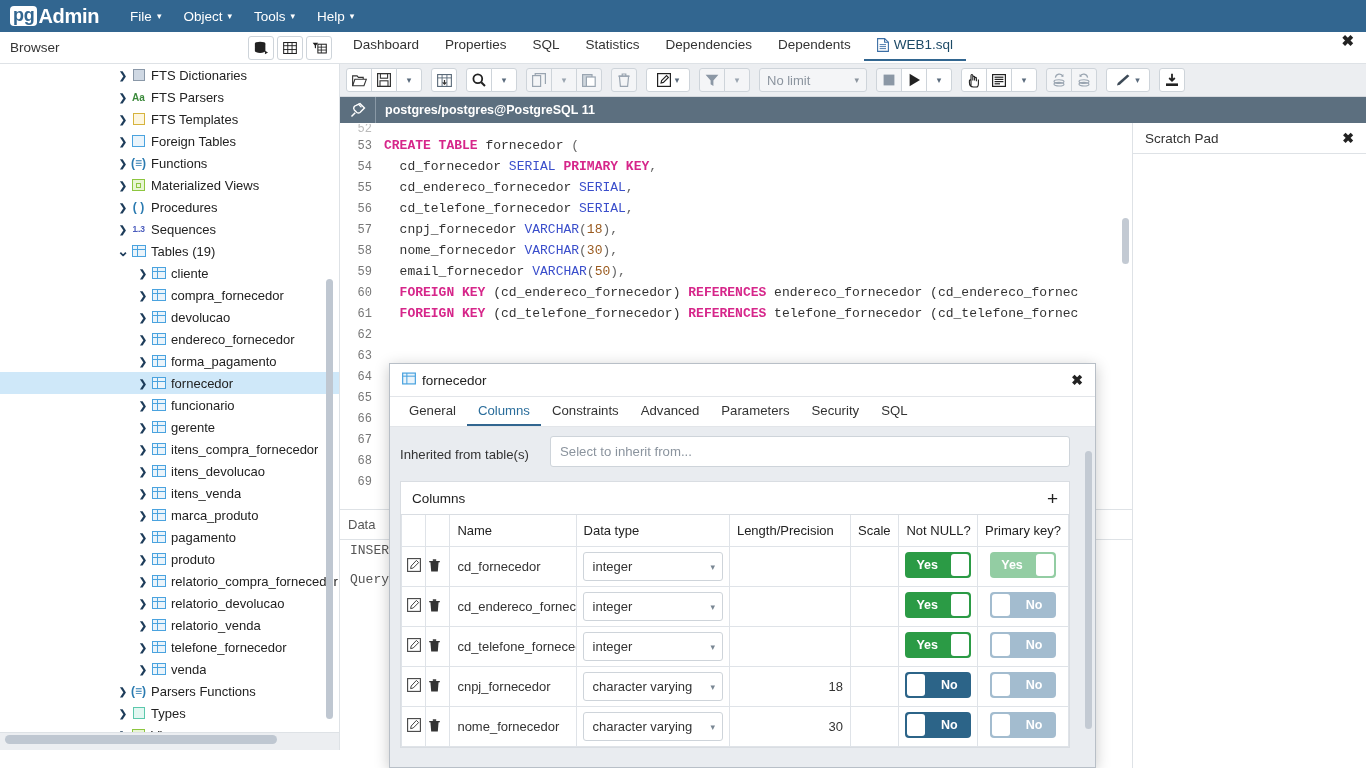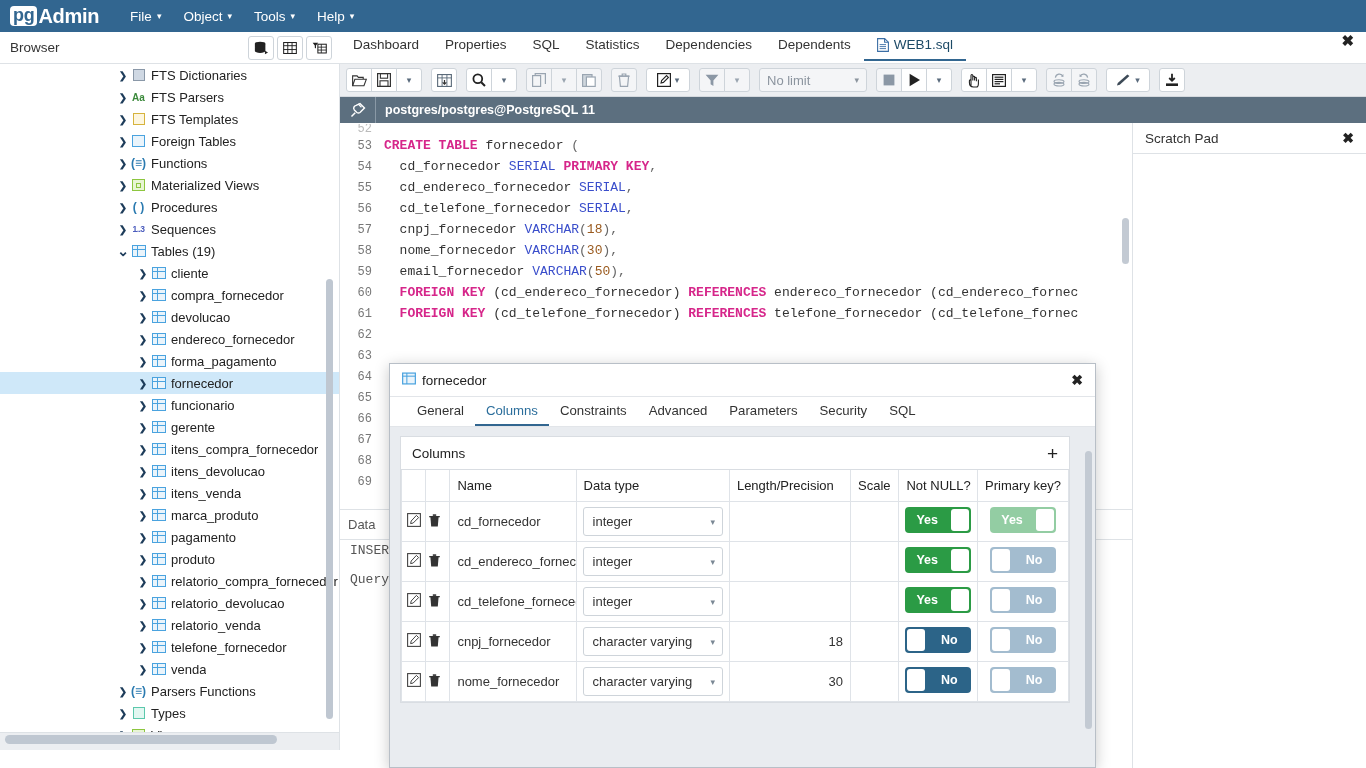--- a/index.html
+++ b/index.html
@@ -247,21 +247,21 @@
     box-shadow: 0 3px 14px rgba(0,0,0,0.22); overflow: hidden;
   }
   .dlg-head {
     height: 33px; display: flex; align-items: center; padding: 0 12px;
     border-bottom: 1px solid #e2e5e9; background: #fff;
   }
   .dlg-title { font-size: 13.5px; color: #222; margin-left: 6px; flex: 1; }
   .dlg-close { font-size: 14px; font-weight: bold; cursor: pointer; color:#222; }
   .dlg-tabs {
     height: 30px; display: flex; align-items: flex-end;
-    border-bottom: 1px solid #e2e5e9; padding-left: 16px; background: #fff; text-align: right;
+    border-bottom: 1px solid #e2e5e9; padding-left: 8px; background: #fff; text-align: right;
   }
   .dtab {
     padding: 3px 11px 6px 11px; font-size: 13.2px; color: #333; cursor: pointer;
     border-bottom: 2px solid transparent;
   }
   .dtab.active { color: #2a6d9b; border-bottom: 2px solid #326690; }
   .dlg-body {
     position: relative; height: 341px; background: #e9ecf0; overflow: hidden;
     padding: 9px 10px 0 10px;
   }
@@ -886,20 +886,26 @@
   <div class="dlg-tabs">
     <div class="dtab"><span>General</span></div>
     <div class="dtab active"><span>Columns</span></div>
     <div class="dtab"><span>Constraints</span></div>
     <div class="dtab"><span>Advanced</span></div>
     <div class="dtab"><span>Parameters</span></div>
     <div class="dtab"><span>Security</span></div>
     <div class="dtab"><span>SQL</span></div>
   </div>
   <div class="dlg-body">
+    <div class="inherit-row">
+      <div class="inherit-lbl">Inherited from table(s)</div>
+      <div class="inherit-field">
+        <span>Select to inherit from...</span>
+      </div>
+    </div>
     <div class="cols-panel">
       <div class="cols-head">
         <div class="cols-title">Columns</div>
         <div class="plus-btn">+</div>
       </div>
       <table class="coltable">
         <colgroup>
           <col style="width:24px">
               <col style="width:24px">
               <col style="width:125px">

